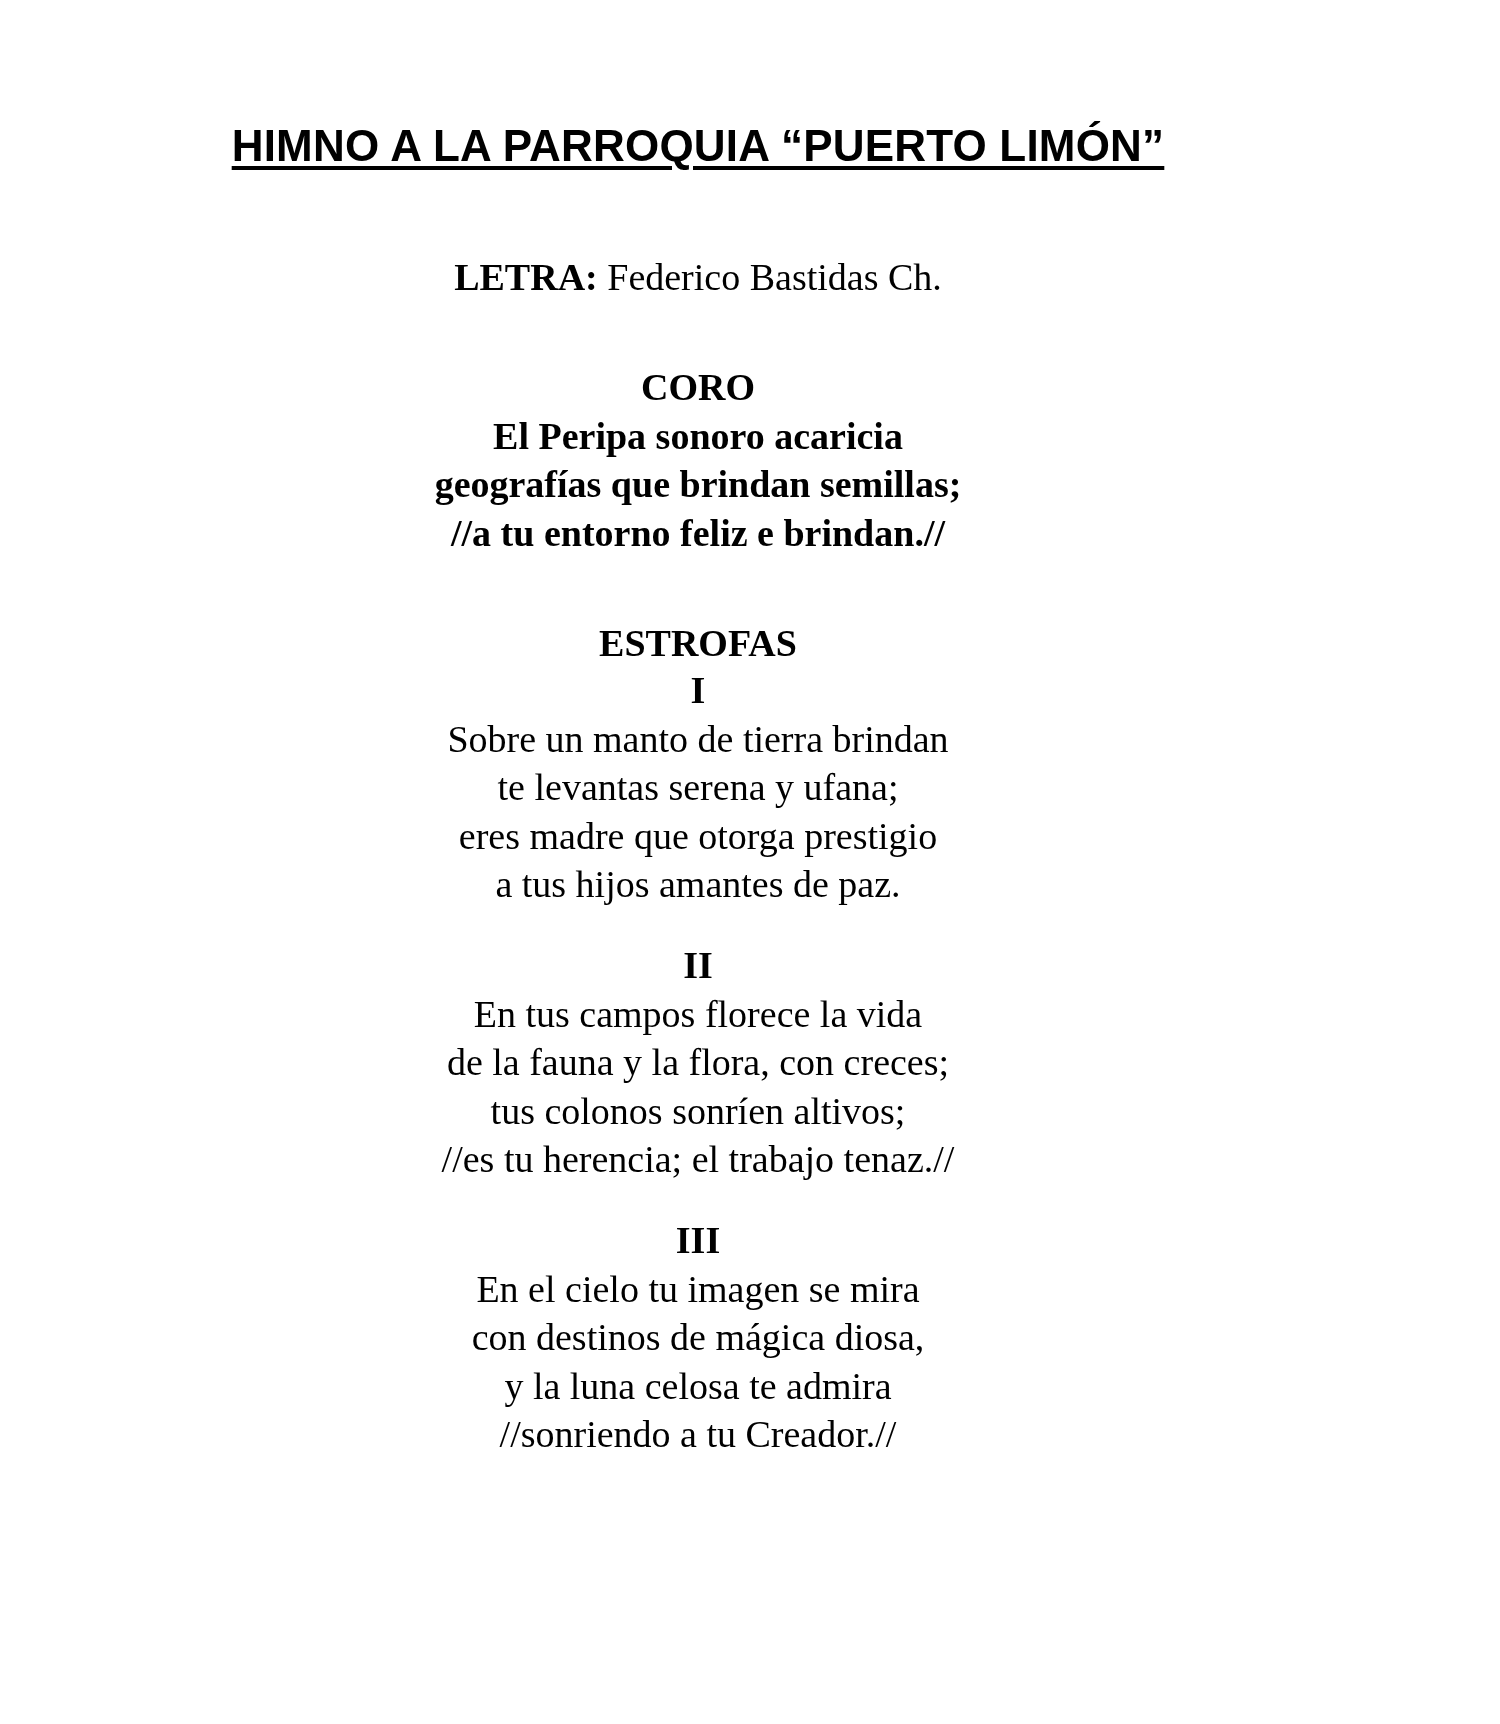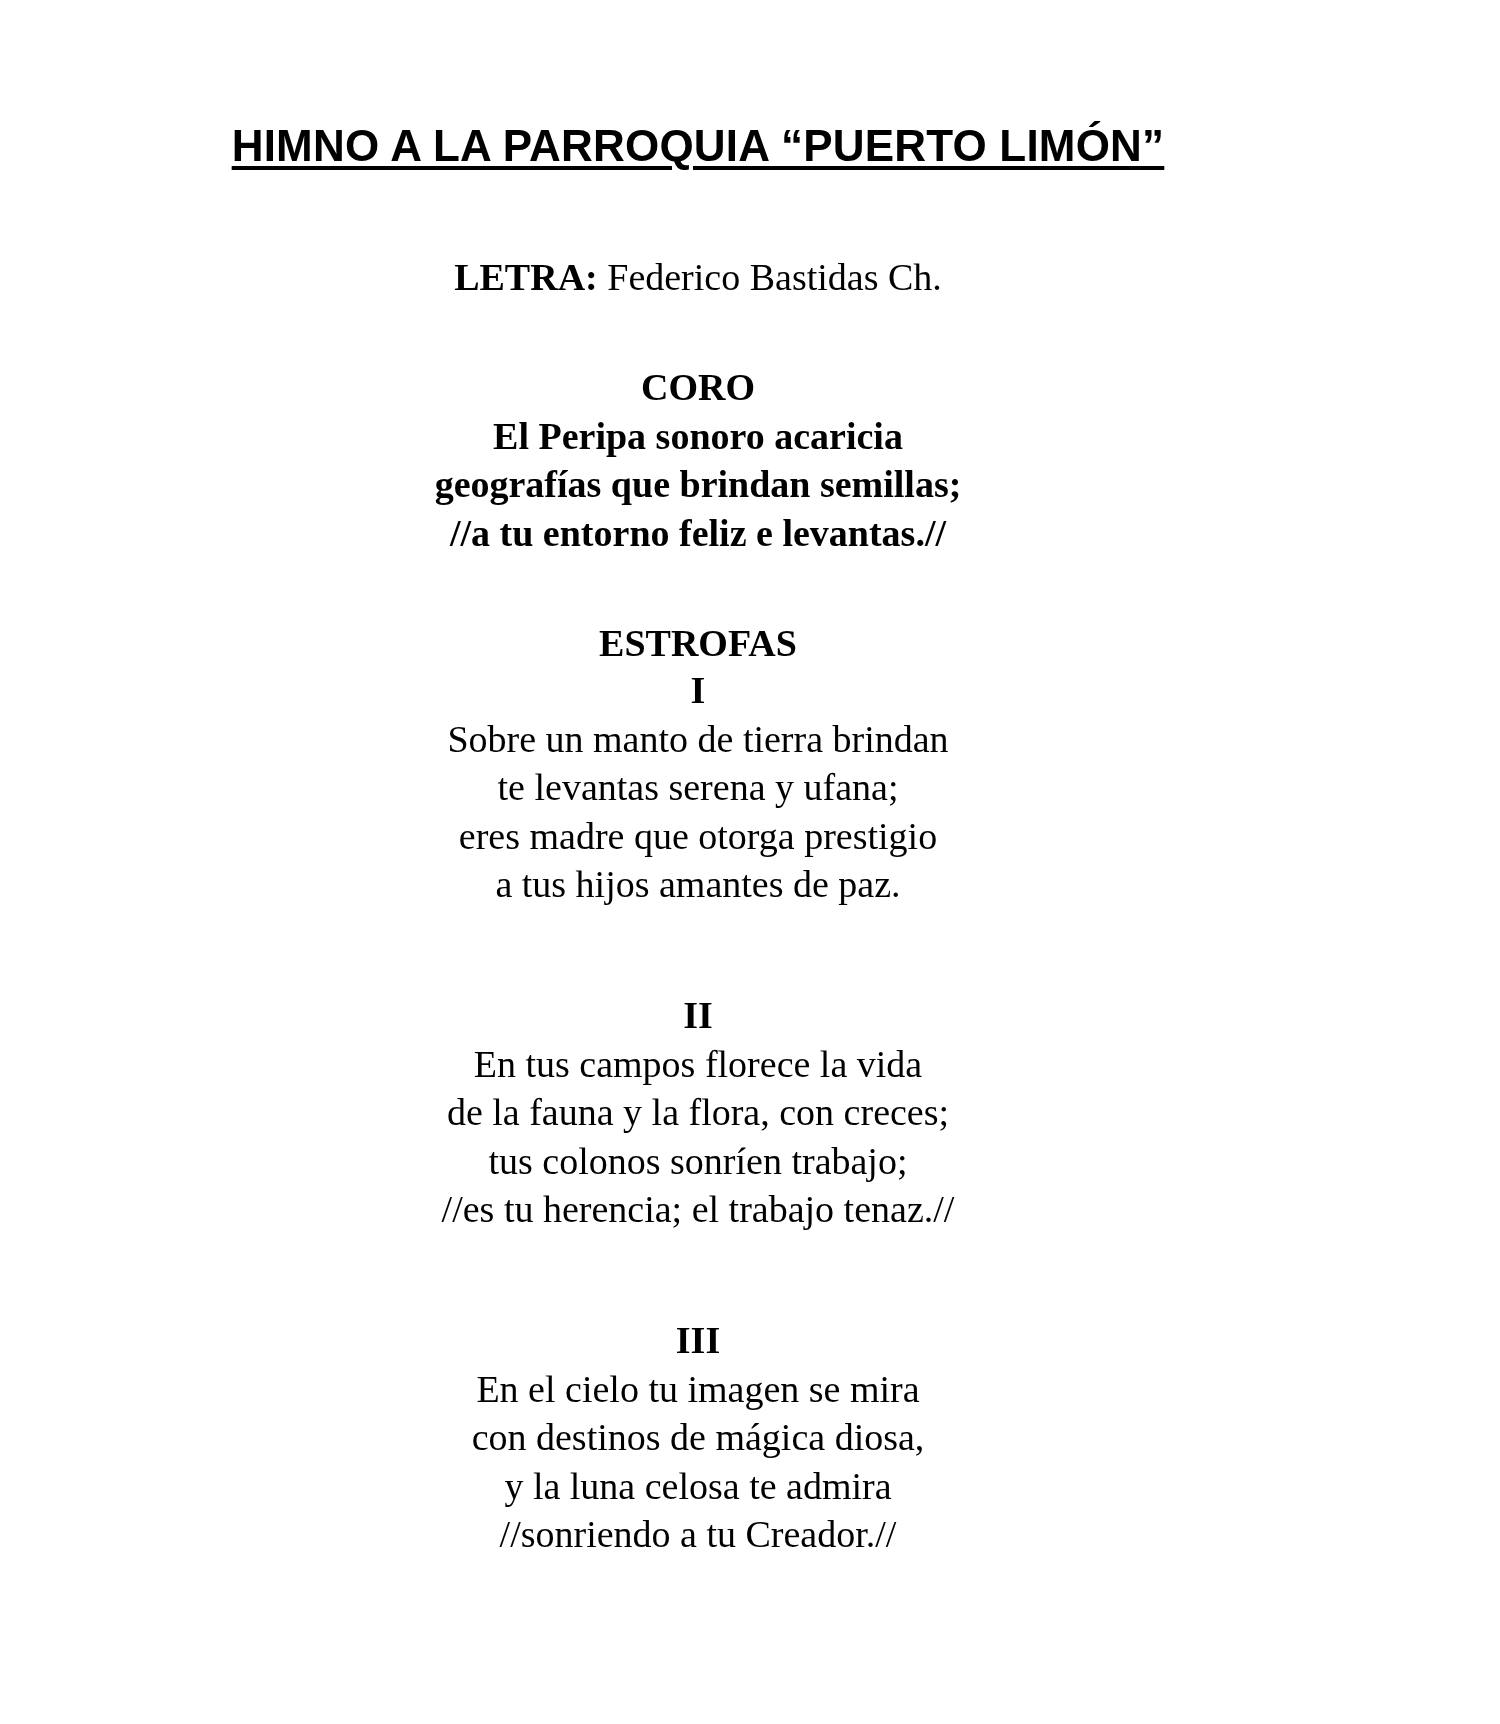--- a/index.html
+++ b/index.html
@@ -62,21 +62,21 @@
   .roman {
     text-align: center;
     font-size: 38px;
     font-weight: bold;
     line-height: 1.25;
   }
   .stanza {
     margin-top: 0;
   }
   .stanza-gap {
-    margin-top: 83px;
+    margin-top: 33px;
   }
   .verse-line {
     text-align: center;
     font-size: 38px;
     line-height: 1.28;
   }
 </style>
 </head>
 <body>
 
@@ -86,39 +86,39 @@
 
   <p class="author-line">
     <span class="label">LETRA:</span>
     <span>Federico Bastidas Ch.</span>
   </p>
 
   <div class="coro-block">
     <div class="section-heading">CORO</div>
     <div class="coro-line">El Peripa sonoro acaricia</div>
     <div class="coro-line">geografías que brindan semillas;</div>
-    <div class="coro-line">//a tu entorno feliz e levantas.//</div>
+    <div class="coro-line">//a tu entorno feliz e brindan.//</div>
   </div>
 
   <div class="estrofas-heading">
     <div class="section-heading">ESTROFAS</div>
 
     <div class="stanza">
       <div class="roman">I</div>
       <div class="verse-line">Sobre un manto de tierra brindan</div>
       <div class="verse-line">te levantas serena y ufana;</div>
       <div class="verse-line">eres madre que otorga prestigio</div>
       <div class="verse-line">a tus hijos amantes de paz.</div>
     </div>
 
     <div class="stanza stanza-gap">
       <div class="roman">II</div>
       <div class="verse-line">En tus campos florece la vida</div>
       <div class="verse-line">de la fauna y la flora, con creces;</div>
-      <div class="verse-line">tus colonos sonríen trabajo;</div>
+      <div class="verse-line">tus colonos sonríen altivos;</div>
       <div class="verse-line">//es tu herencia; el trabajo tenaz.//</div>
     </div>
 
     <div class="stanza stanza-gap">
       <div class="roman">III</div>
       <div class="verse-line">En el cielo tu imagen se mira</div>
       <div class="verse-line">con destinos de mágica diosa,</div>
       <div class="verse-line">y la luna celosa te admira</div>
       <div class="verse-line">//sonriendo a tu Creador.//</div>
     </div>

